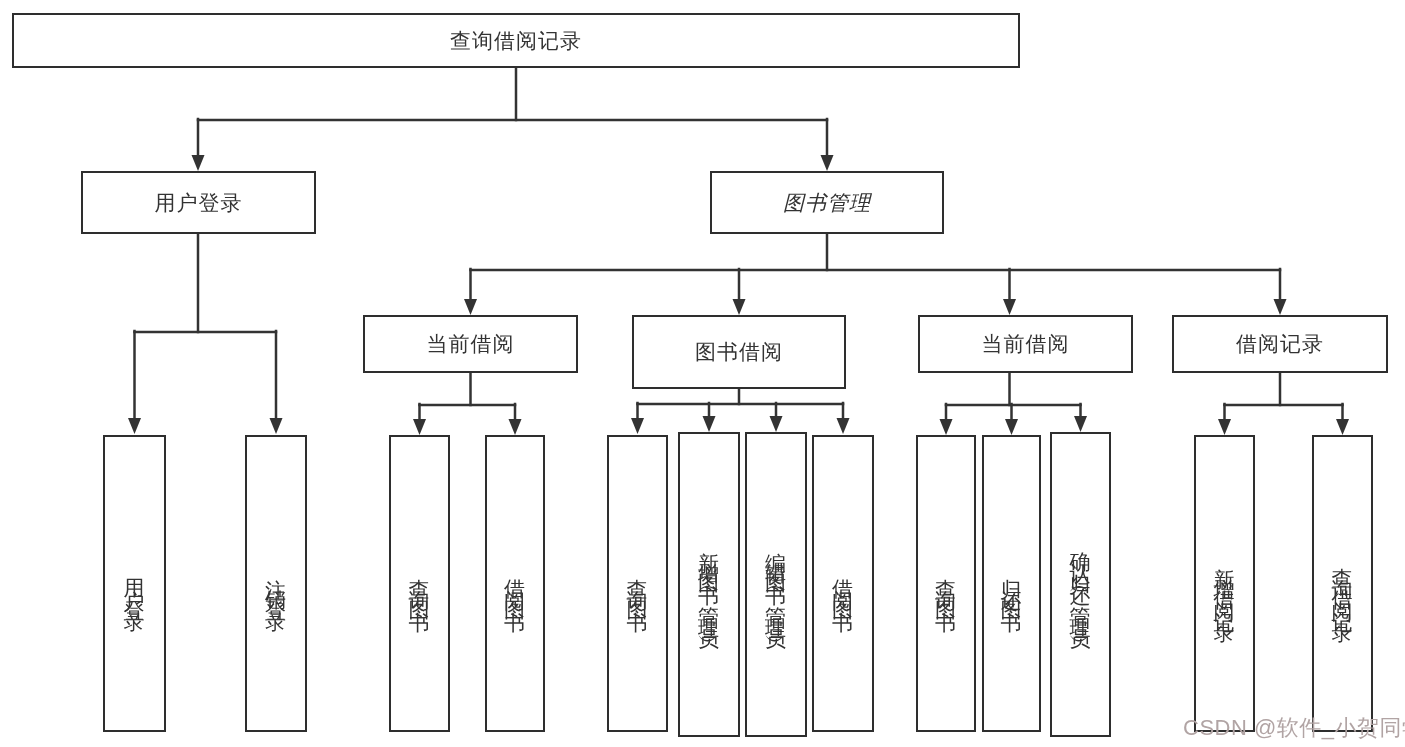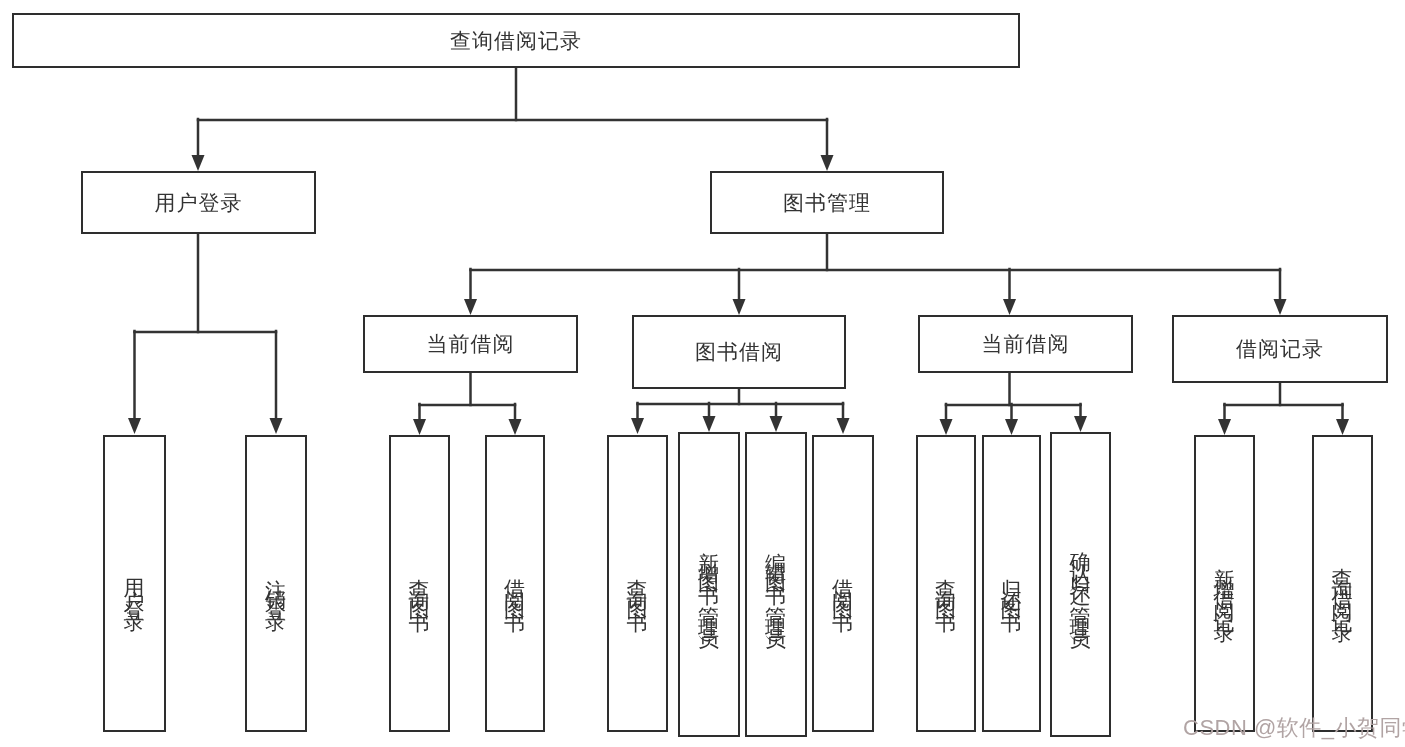--- a/index.html
+++ b/index.html
@@ -119,26 +119,26 @@
       <line x1="1224.5" y1="404" x2="1224.5" y2="420"></line>
       <polygon points="1218,419 1231,419 1224.5,435"></polygon>
       <line x1="1342.5" y1="404" x2="1342.5" y2="420"></line>
       <polygon points="1336,419 1349,419 1342.5,435"></polygon>
     </g>
   </svg>
 
   <div class="box hbox" style="left:12px;top:13px;width:1008px;height:55px;">查询借阅记录</div>
 
   <div class="box hbox" style="left:81px;top:171px;width:235px;height:63px;">用户登录</div>
-  <div class="box hbox" style="left:710px;top:171px;width:234px;height:63px;">图书管理</div>
+  <div class="box hbox" style="left:710px;top:171px;width:234px;height:63px;font-style:italic;">图书管理</div>
 
   <div class="box hbox" style="left:363px;top:315px;width:215px;height:58px;">当前借阅</div>
   <div class="box hbox" style="left:632px;top:315px;width:214px;height:74px;">图书借阅</div>
   <div class="box hbox" style="left:902px;top:315px;width:215px;height:58px;margin-left:16px;">当前借阅</div>
-  <div class="box hbox" style="left:1172px;top:315px;width:216px;height:68px;">借阅记录</div>
+  <div class="box hbox" style="left:1172px;top:315px;width:216px;height:58px;">借阅记录</div>
 
   <div class="box vbox" style="left:103px;top:435px;width:63px;height:297px;">用户登录</div>
   <div class="box vbox" style="left:245px;top:435px;width:62px;height:297px;">注销登录</div>
 
   <div class="box vbox" style="left:389px;top:435px;width:61px;height:297px;">查询图书</div>
   <div class="box vbox" style="left:485px;top:435px;width:60px;height:297px;">借阅图书</div>
 
   <div class="box vbox" style="left:607px;top:435px;width:61px;height:297px;">查询图书</div>
   <div class="box vbox" style="left:678px;top:432px;width:62px;height:305px;">新增图书（管理员）</div>
   <div class="box vbox" style="left:745px;top:432px;width:62px;height:305px;">编辑图书（管理员）</div>

